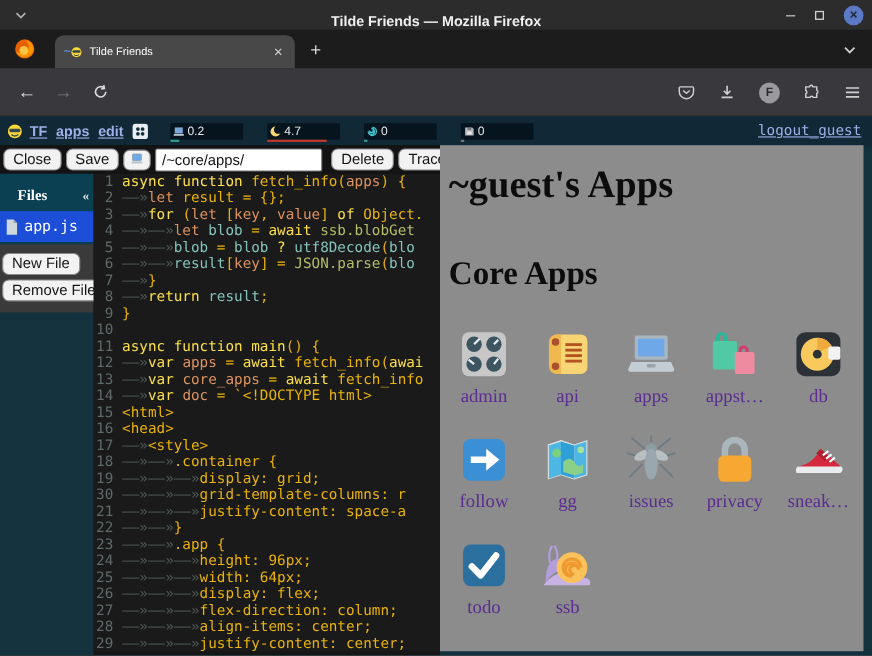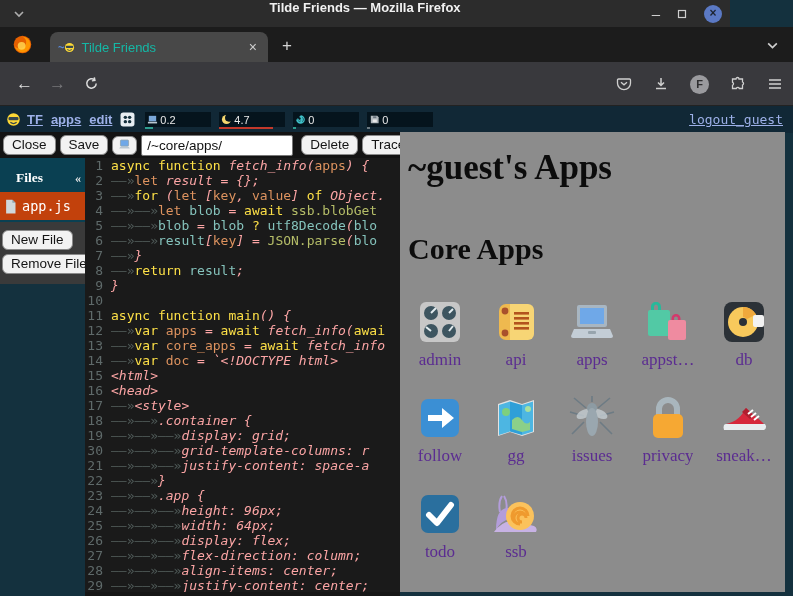--- a/index.html
+++ b/index.html
@@ -1,38 +1,38 @@
 <!DOCTYPE html>
 <html><head>
 <meta charset="utf-8">
 <style>
   * { margin:0; padding:0; box-sizing:border-box; }
   html,body { background:#555; }
   .screen { position:relative; width:793px; height:596px; overflow:hidden;
             font-family:"Liberation Sans", sans-serif; background:#14313e; }
 
   
-  .titlebar { position:absolute; left:0; top:0; width:730px; height:27px;
-              background:#2c2c2c; display:flex; align-items:flex-start; }
+  .titlebar { position:absolute; left:0; top:0; width:793px; height:27px;
+              background:#2c2c2c; display:flex; align-items:flex-end; }
   .win-menu-chevron { position:absolute; left:12px; top:7px; width:14px; height:14px; opacity:.8; }
   .win-title { flex:1; text-align:center; color:#f1f1f1; font-size:13px; font-weight:bold; }
   .win-controls { position:absolute; right:8px; top:0; height:27px; display:flex; align-items:center; gap:16px; }
   .win-min { color:#cfcfcf; font-size:15px; line-height:10px; cursor:default; }
   .win-restore { width:12px; height:12px; }
   .win-close { width:18px; height:18px; border-radius:50%; background:#5b79c4; color:#1d2430;
                font-size:12px; font-weight:bold; text-align:center; line-height:17px; }
 
   .tabbar { position:absolute; left:0; top:27px; width:793px; height:35px; background:#1c1c1c; }
   .ff-logo { position:absolute; left:12px; top:7px; width:21px; height:21px; }
   .tab { position:absolute; left:50px; top:5px; width:218px; height:30px; background:#484848;
          border-radius:8px 8px 0 0; display:flex; align-items:center; padding:0 8px; gap:6px; }
   .tab-favicon { display:flex; align-items:center; gap:0; }
   .tab-tilde { color:#5a8de0; font-weight:bold; font-size:11px; }
   .tab-smiley { width:11px; height:11px; }
-  .tab-label { flex:1; color:#14b8a6; font-size:13px; white-space:nowrap; overflow:hidden; }
+  .tab-label { flex:1; color:#ffffff; font-size:10px; white-space:nowrap; overflow:hidden; }
   .tab-close { color:#cfcfcf; font-size:14px; padding:0 3px; }
   .newtab-btn { position:absolute; left:282px; top:9px; color:#d5d5d5; font-size:17px; }
   .tabs-chevron { position:absolute; right:14px; top:12px; width:13px; height:13px; }
 
   .navbar { position:absolute; left:0; top:62px; width:793px; height:44px; background:#39393d;
             display:flex; align-items:center; border-bottom:1px solid #222; }
   .nav-arrow { font-size:17px; color:#e0e0e0; margin-left:16px; }
   .nav-arrow.disabled { color:#77777a; }
   .nav-reload { width:15px; height:15px; margin-left:18px; }
   .urlbar { position:absolute; left:147px; top:7px; width:428px; height:30px; background:#1e1e22;
@@ -48,21 +48,21 @@
 
   
   .content { position:absolute; left:0; top:106px; width:793px; height:490px; background:#14313e; }
 
   .site-header { position:absolute; left:0; top:0; width:793px; height:27px; background:#112836;
                  display:flex; align-items:center; padding:0 6px; gap:6px; }
   .site-logo { width:15px; height:15px; }
   .site-links { display:flex; gap:8px; align-items:center; }
   .site-links a { color:#9db0e8; font-size:13px; font-weight:bold; text-decoration:underline; }
   .grid-apps { width:15px; height:15px; margin-left:2px; }
-  .meters { display:flex; gap:8px; margin-left:4px; }
+  .meters { display:flex; gap:22px; margin-left:14px; }
   .meter { position:relative; width:66px; height:15px; background:#05141d; display:flex;
            align-items:center; gap:2px; padding:0 2px; }
   .meter .icn { width:11px; height:11px; }
   .meter .val { color:#e8e8e8; font-size:11px; }
   .meter .bar { position:absolute; left:0; bottom:-2px; height:2px; }
   .logout { margin-left:auto; color:#9db0e8; font-size:13px; font-family:"DejaVu Sans Mono",monospace;
             text-decoration:underline; padding-right:4px; }
 
   .left-pane { position:absolute; left:0; top:26px; width:400px; height:464px; background:#161616; }
   .editor-toolbar { position:absolute; left:0; top:0; width:400px; height:26px; background:#131313;
@@ -75,33 +75,33 @@
                 font-size:13.5px; padding:0 5px; border-radius:2px; }
   .spacer { flex:1; }
 
   .sidebar { position:absolute; left:0; top:26px; width:85px; height:438px; background:#14313e; }
   .files-block { background:#0a4052; padding-bottom:2px; }
   .files-head { display:flex; align-items:center; color:#fff; font-family:Liberation Serif, serif;
                 font-size:13.5px; font-weight:bold; padding:12px 4px 6px 16px; }
   .files-collapse { margin-left:auto; font-size:12px; color:#e8e8e8; }
   .file-row { display:flex; align-items:center; gap:5px; padding:6px 4px; font-family:"DejaVu Sans Mono",monospace;
               font-size:13.5px; color:#fff; }
-  .file-row.selected { background:#c2410c; }
+  .file-row.selected { background:#1d4ed8; }
   .file-row .icn { width:13px; height:15px; }
   .file-btns { background:#3a3a3a; padding:8px 0 10px 2px; display:flex; flex-direction:column;
                gap:4px; align-items:flex-start; }
   .file-btns .tbtn { white-space:nowrap; }
 
   .code-editor { position:absolute; left:85px; top:26px; width:315px; height:434px; background:#1a1a1a;
                  overflow:hidden; font-family:"DejaVu Sans Mono",monospace; font-size:13px; }
   .code-line { display:flex; height:15px; line-height:15px; white-space:pre; }
   .ln { width:26px; text-align:right; padding-right:8px; color:#5f6a6a; flex:none; }
   .cl { flex:1; overflow:hidden; color:#cfcfcf; }
   .c-k { color:#fde047; } .c-o { color:#de935f; } .c-c { color:#85c3bc; }
-  .c-g { color:#b5bd68; } .c-p { color:#fca5a5;font-style:italic; } .c-t { color:#4f5a58; }
+  .c-g { color:#b5bd68; } .c-p { color:#eab308; } .c-t { color:#4f5a58; }
 
   .apps-panel { position:absolute; left:400px; top:26px; width:385px; height:460px; background:#8c8c8c;
                 font-family:"Liberation Serif", serif; overflow:hidden; }
   .apps-title { color:#0c0c0c; font-size:35px; font-weight:bold; margin:16px 0 0 8px; }
   .apps-subtitle { color:#0c0c0c; font-size:30px; font-weight:bold; margin:44px 0 0 8px; }
   .apps-grid { display:flex; flex-wrap:wrap; margin:20px 0 0 2px; width:382px; }
   .app-item { width:76px; height:96px; display:flex; flex-direction:column; align-items:center;
               justify-content:center; gap:4px; }
   .app-icon { width:48px; height:48px; }
   .app-icon svg { width:48px; height:48px; }

